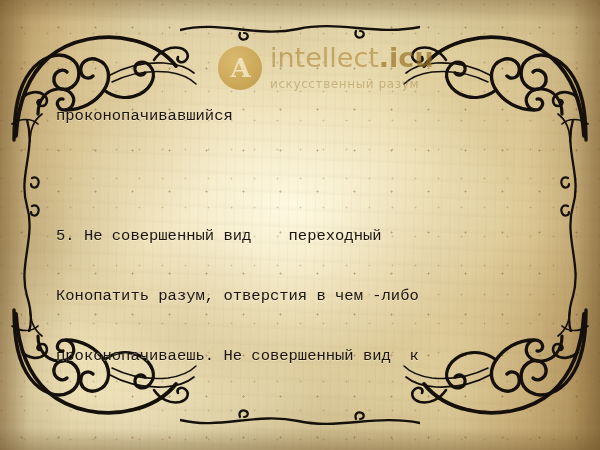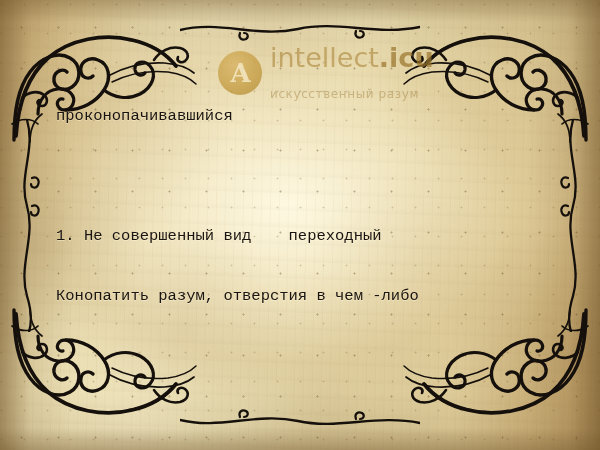--- a/index.html
+++ b/index.html
@@ -148,21 +148,21 @@
     color: rgba(172,136,62,0.62);
     white-space: nowrap;
     text-align: right;
   }
   .wm-title .wm-strong { font-weight: 700; color: rgba(155,118,46,0.72); }
   .wm-sub {
     font-family: "DejaVu Sans", "Liberation Sans", sans-serif;
     font-size: 12px;
     letter-spacing: 0.6px;
     color: rgba(168,136,74,0.50);
-    margin-top: 16px;
+    margin-top: 6px;
     white-space: nowrap;
   }
 
   
   .content {
     position: absolute;
     left: 56px;
     top: 66px;
     width: 492px;
     color: #1a1410;
@@ -293,19 +293,20 @@
     </div>
     <div class="wm-text">
       <div class="wm-title"><span>intellect</span><span class="wm-strong">.icu</span></div>
       <div class="wm-sub">искусственный  разум</div>
     </div>
   </div>
 
   <div class="content">
     <span class="ln">проконопачивавшийся</span>
     <span class="ln blank"> </span>
-    <span class="ln">1. Не совершенный вид    переходный</span>
+    <span class="ln">5. Не совершенный вид    переходный</span>
     <span class="ln">Конопатить разум, отверстия в чем -либо</span>
+    <span class="ln">проконопачиваешь. Не совершенный вид  к</span>
     
     
   </div>
 
 </div>
 
 </body></html>

